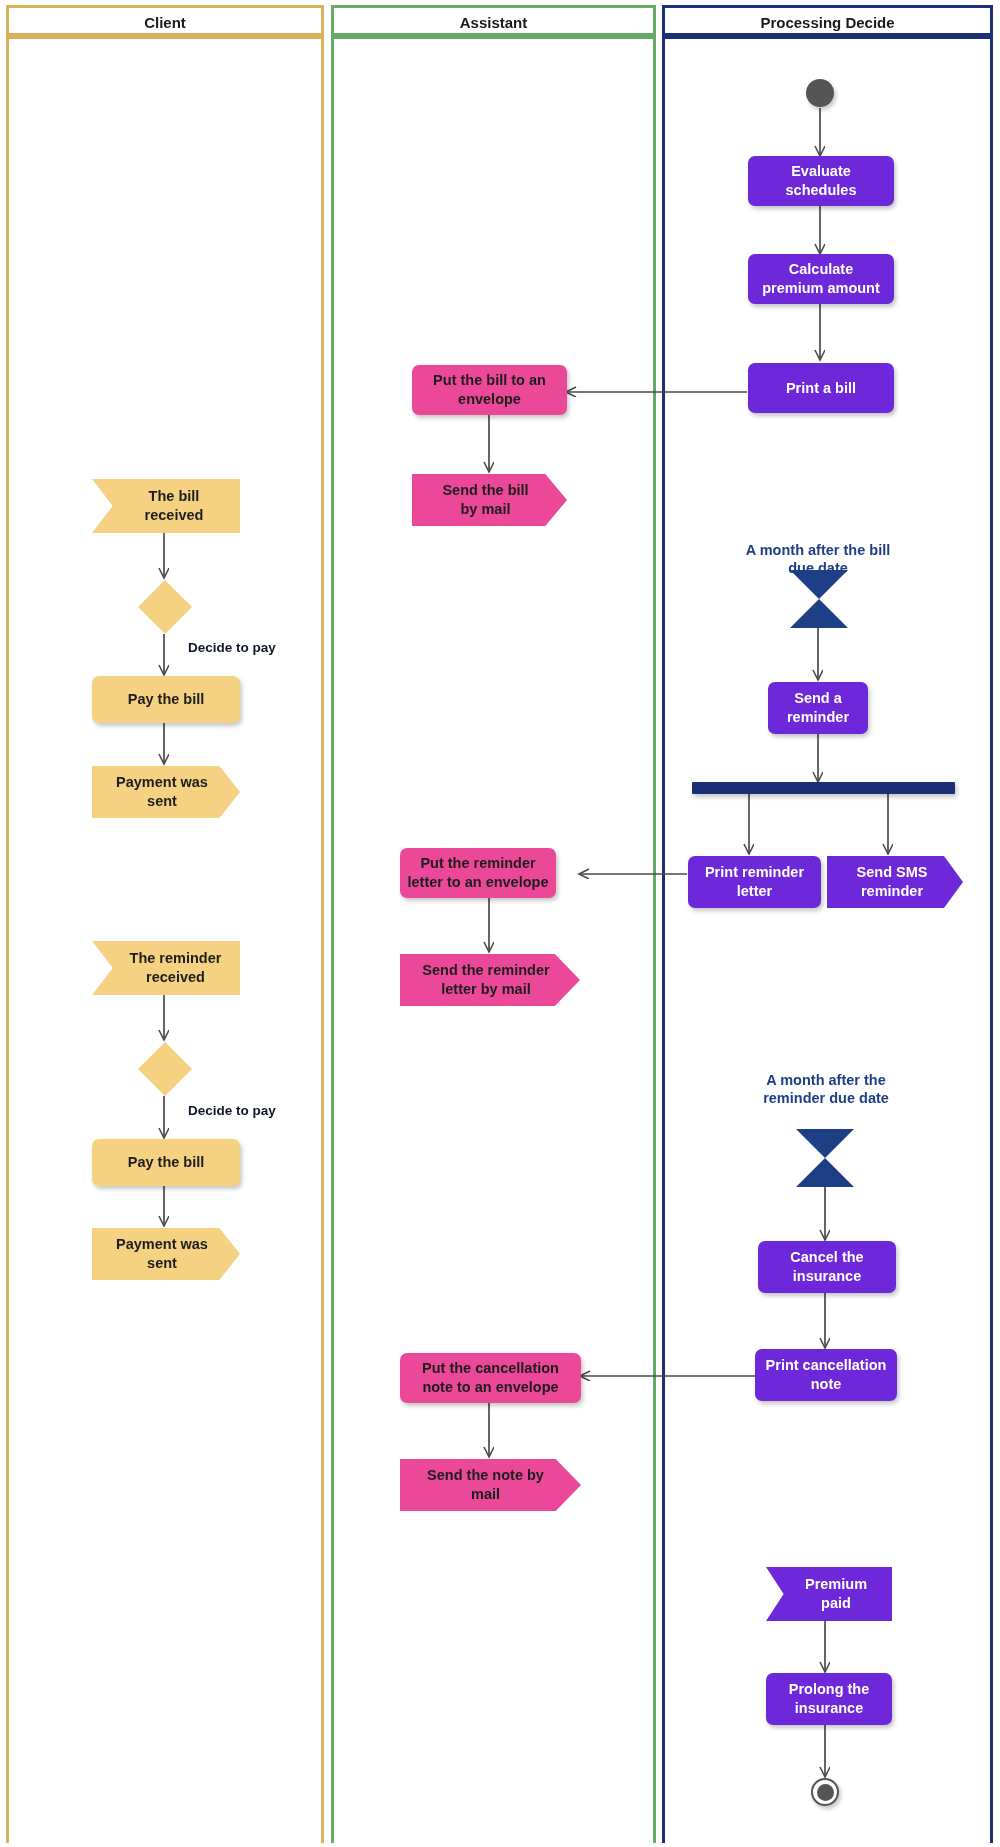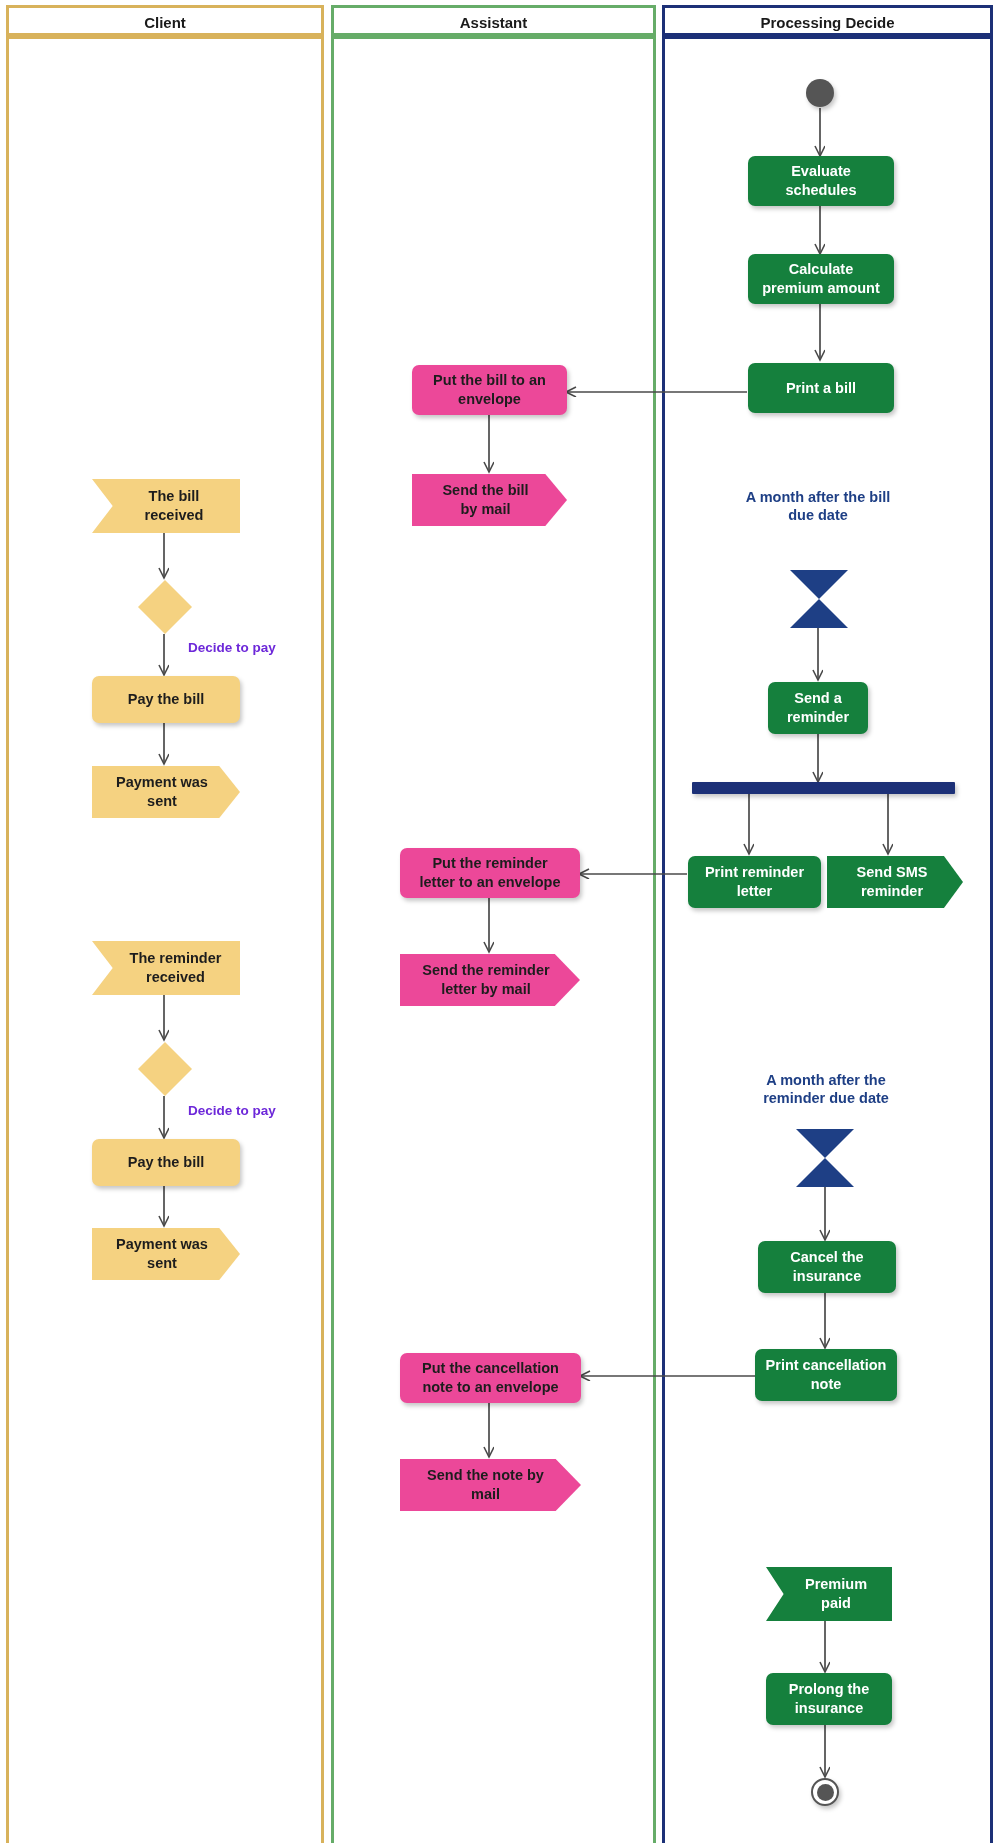--- a/index.html
+++ b/index.html
@@ -65,21 +65,21 @@
     text-align: center;
     font-weight: bold;
     font-size: 14.5px;
     line-height: 1.28;
     padding: 2px 6px;
     filter: drop-shadow(2px 3px 2px rgba(0,0,0,0.22));
   }
   .act {              
     border-radius: 7px;
   }
-  .blue  { background: #15803d; color: #ffffff; }
+  .blue  { background: #6d28d9; color: #ffffff; }
   .green { background: #ec4899; color: #1d1d1d; }
   .gold  { background: #f5d281; color: #1d1d1d; }
 
   
   .recv {
     clip-path: polygon(0% 0%, 100% 0%, 100% 100%, 0% 100%, 14% 50%);
     border-radius: 0;
   }
   
   .send {
@@ -131,21 +131,21 @@
     text-align: center;
     font-weight: bold;
     font-size: 14.5px;
     line-height: 1.25;
     color: #1e3f85;
   }
   .edge-label {
     position: absolute;
     font-weight: bold;
     font-size: 13.5px;
-    color: #6d28d9;
+    color: #0f172a;
     white-space: nowrap;
   }
 
   
   .edges {
     position: absolute;
     left: 0; top: 0;
     width: 1000px;
     height: 1847px;
     pointer-events: none;
@@ -234,21 +234,21 @@
   </div>
 
   <div class="node act blue" style="left:748px; top:254px; width:146px; height:50px;">
     <span>Calculate<br>premium amount</span>
   </div>
 
   <div class="node act blue" style="left:748px; top:363px; width:146px; height:50px;">
     <span>Print a bill</span>
   </div>
 
-  <div class="time-label" style="left:700px; top:488px; width:236px;">
+  <div class="time-label" style="left:700px; top:541px; width:236px;">
     <span>A month after the bill<br>due date</span>
   </div>
 
   <div class="node hourglass" style="left:790px; top:570px; width:58px; height:58px;"></div>
 
   <div class="node act blue" style="left:768px; top:682px; width:100px; height:52px;">
     <span>Send a<br>reminder</span>
   </div>
 
   <div class="node bar" style="left:692px; top:782px; width:263px; height:12px;"></div>
@@ -286,21 +286,21 @@
   <div class="end-node" style="left:811px; top:1778px; width:28px; height:28px;"></div>
 
   <div class="node act green" style="left:412px; top:365px; width:155px; height:50px;">
     <span>Put the bill to an<br>envelope</span>
   </div>
 
   <div class="node send green" style="left:412px; top:474px; width:155px; height:52px;">
     <span style="margin-right:14px;">Send the bill<br>by mail</span>
   </div>
 
-  <div class="node act green" style="left:400px; top:848px; width:180px; height:50px;">
+  <div class="node act green" style="left:400px; top:848px; width:156px; height:50px;">
     <span>Put the reminder<br>letter to an envelope</span>
   </div>
 
   <div class="node send green" style="left:400px; top:954px; width:180px; height:52px;">
     <span style="margin-right:14px;">Send the reminder<br>letter by mail</span>
   </div>
 
   <div class="node act green" style="left:400px; top:1353px; width:181px; height:50px;">
     <span>Put the cancellation<br>note to an envelope</span>
   </div>

